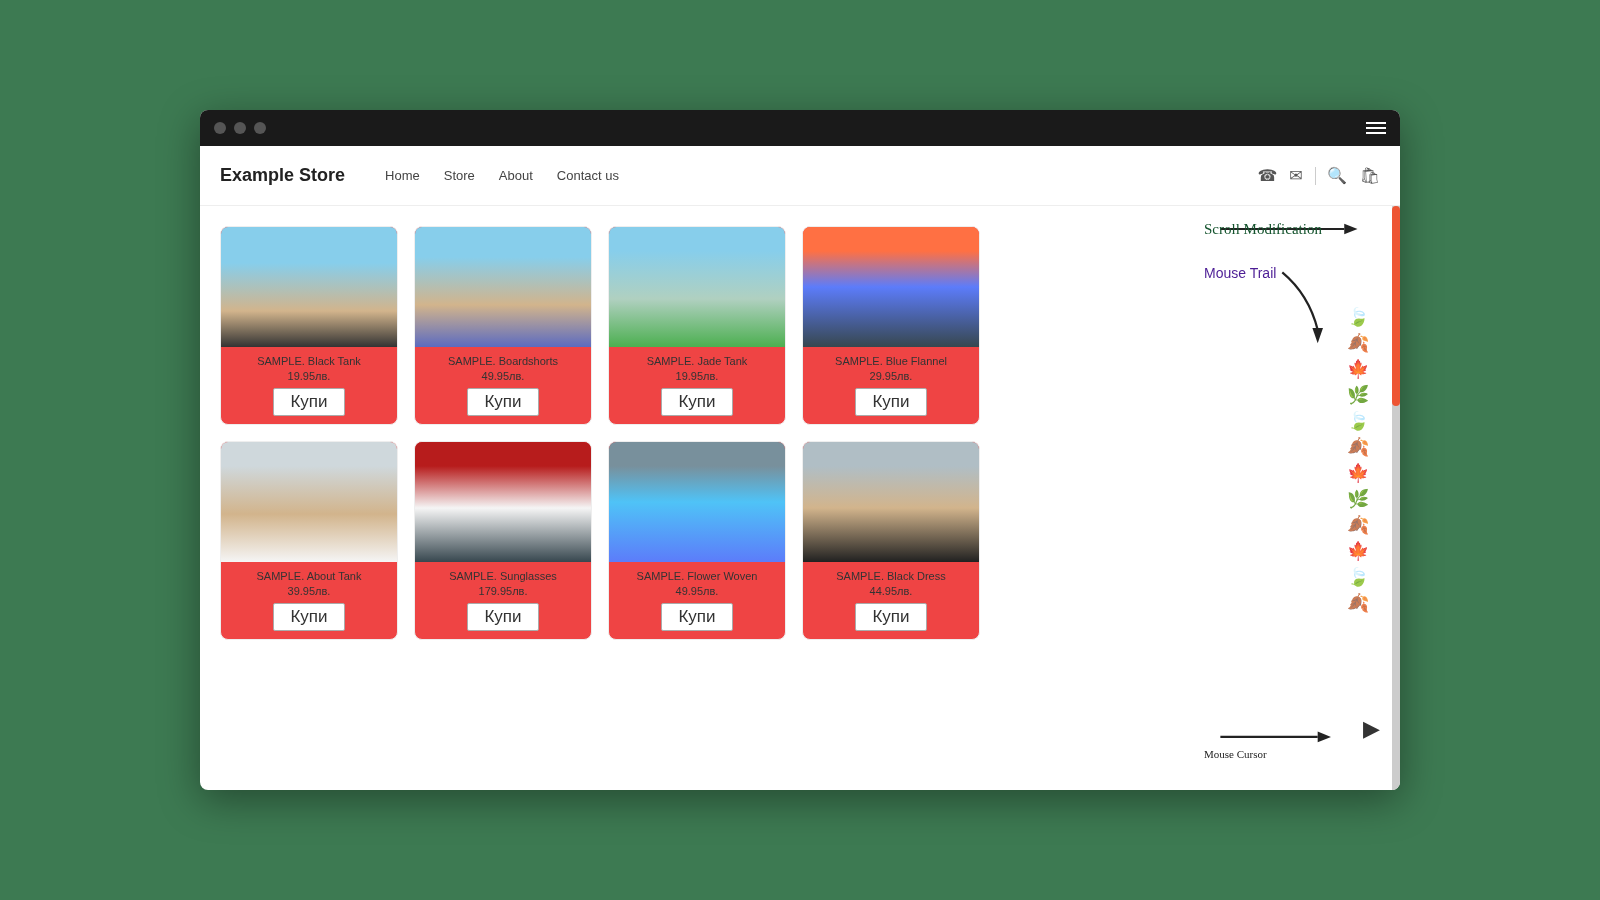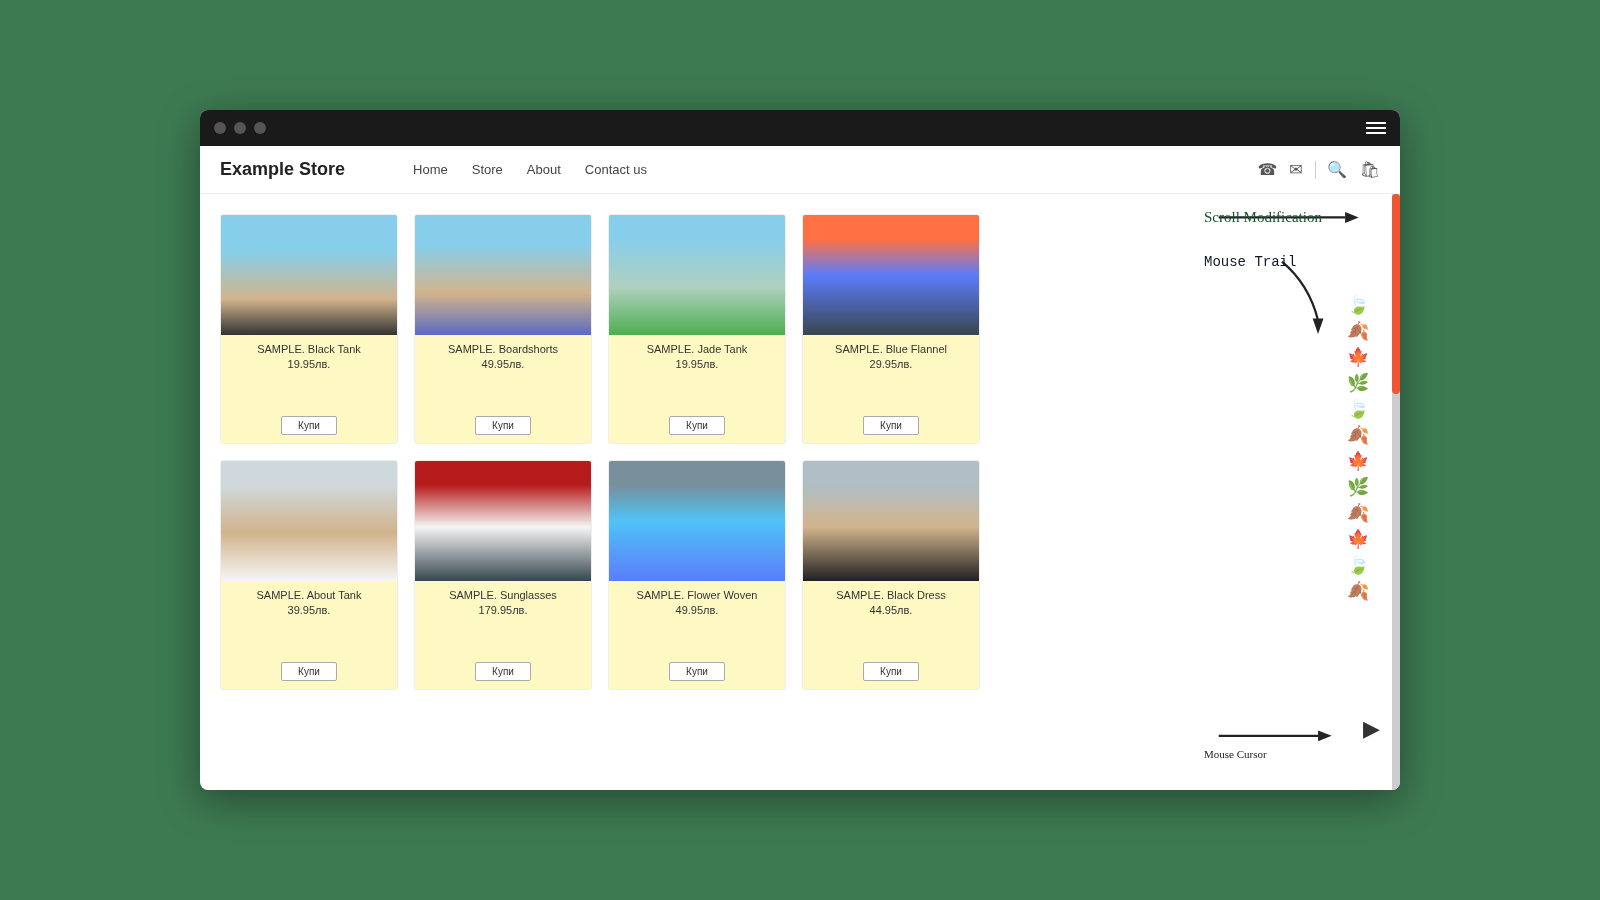--- a/index.html
+++ b/index.html
@@ -52,39 +52,38 @@
     }
     .hamburger span {
       width: 20px;
       height: 2px;
       background: white;
     }
 
     
     .nav-bar {
       background: white;
-      height: 48px;
+      height: 60px;
       display: flex;
       align-items: center;
       padding: 0 20px;
       border-bottom: 1px solid #eee;
       flex-shrink: 0;
     }
     .nav-brand {
       font-size: 18px;
       font-weight: bold;
       color: #222;
       margin-right: 40px;
       white-space: nowrap;
     }
     .nav-links {
       display: flex;
       gap: 24px;
       flex: 1;
-      margin-left: 28px;
     }
     .nav-link {
       font-size: 13px;
       color: #444;
       cursor: pointer;
       text-decoration: none;
     }
     .nav-icons {
       display: flex;
       align-items: center;
@@ -156,23 +155,23 @@
     
     .product-grid {
       display: grid;
       grid-template-columns: repeat(4, 1fr);
       gap: 16px;
       max-width: 760px;
     }
 
     .product-card {
       border: 1px solid #eee;
-      border-radius: 3px;
+      border-radius: 8px;
       overflow: hidden;
-      background: #fef9c3;
+      background: #ef4444;
     }
 
     .product-image {
       width: 100%;
       height: 120px;
       object-fit: cover;
       background: #ccc;
       display: flex;
       align-items: center;
       justify-content: center;
@@ -200,25 +199,24 @@
     }
     .product-price {
       font-size: 11px;
       color: #333;
       margin-bottom: 6px;
     }
     .buy-button {
       border: 1px solid #aaa;
       background: white;
       padding: 3px 16px;
-      font-size: 10px;
+      font-size: 17px;
       cursor: pointer;
       border-radius: 2px;
       color: #333;
-      margin-top: 40px;
     }
 
     
     .annotations-svg {
       position: absolute;
       top: 0;
       left: 0;
       width: 100%;
       height: 100%;
       pointer-events: none;
@@ -343,21 +341,21 @@
 
         <line x1="10" y1="600" x2="120" y2="600" stroke="#222" stroke-width="2.5"></line>
         <polygon points="120,594 135,600 120,606" fill="#222"></polygon>
       </svg>
 
       <div style="position:absolute; top:14px; left:4px;">
         <span style="font-size:15px; font-family:Georgia,serif; color:#14532d;">Scroll Modification</span>
       </div>
 
       <div style="position:absolute; top:58px; left:4px;">
-        <span style="font-size:14px; font-family:Liberation Mono, monospace; color:#0f172a;">Mouse Trail</span>
+        <span style="font-size:14px; font-family:Liberation Sans, sans-serif; color:#4c1d95;">Mouse Trail</span>
       </div>
 
       <div class="leaf-column" id="leaf-column">
 
       <span class="leaf-icon">🍃</span>
           <span class="leaf-icon">🍂</span>
           <span class="leaf-icon">🍁</span>
           <span class="leaf-icon">🌿</span>
           <span class="leaf-icon">🍃</span>
           <span class="leaf-icon">🍂</span>

